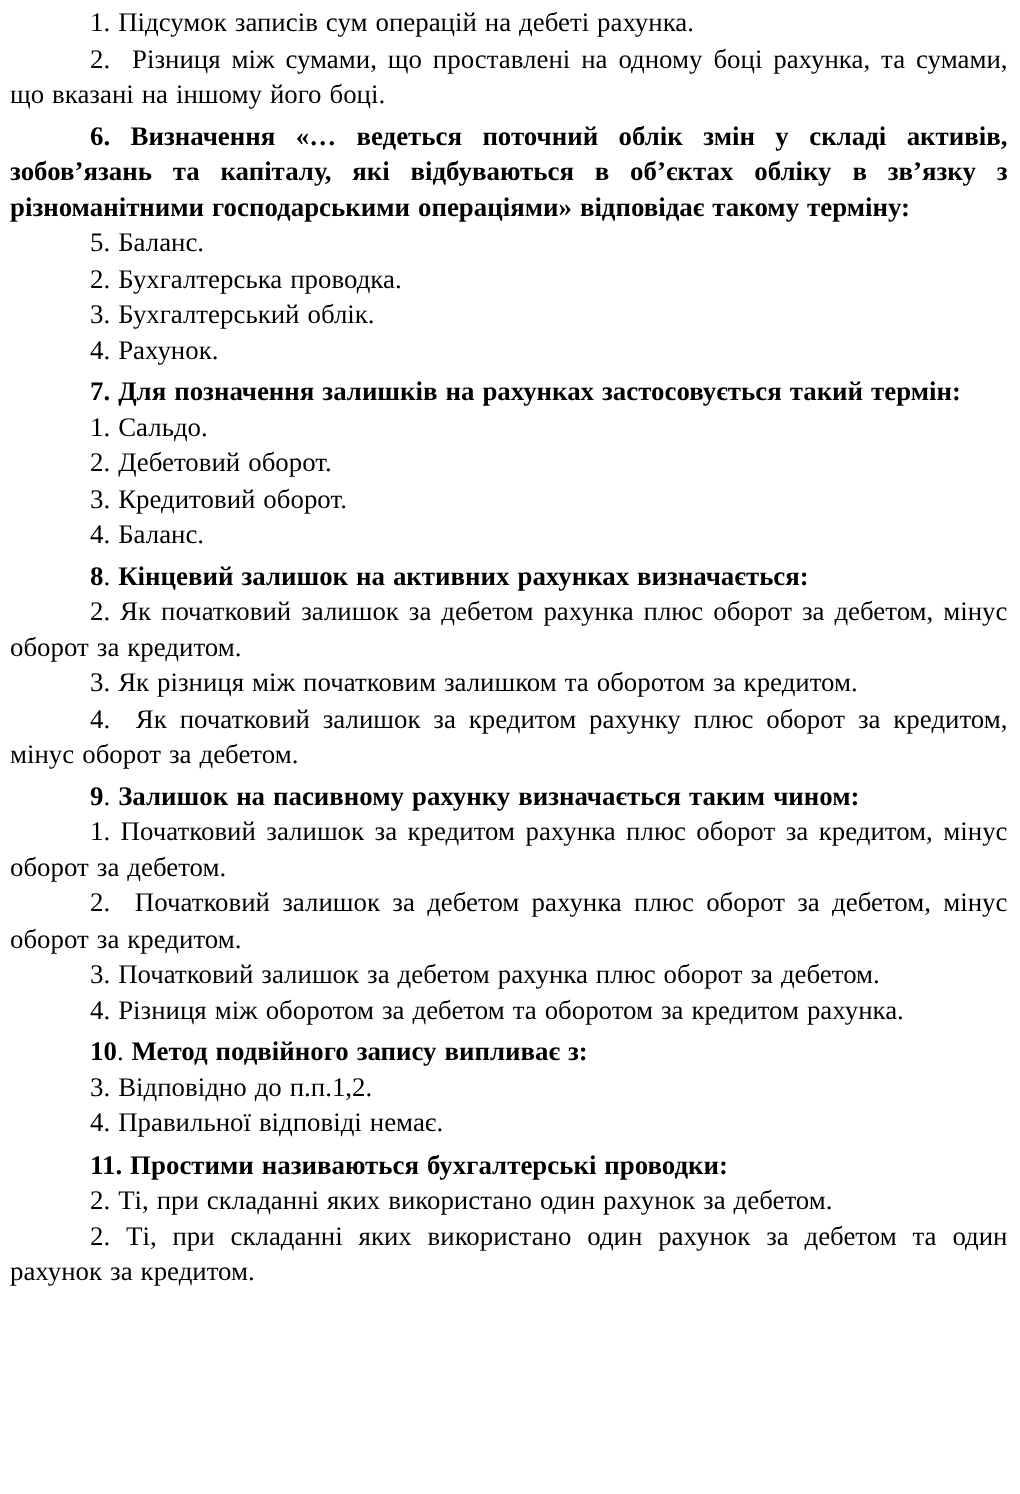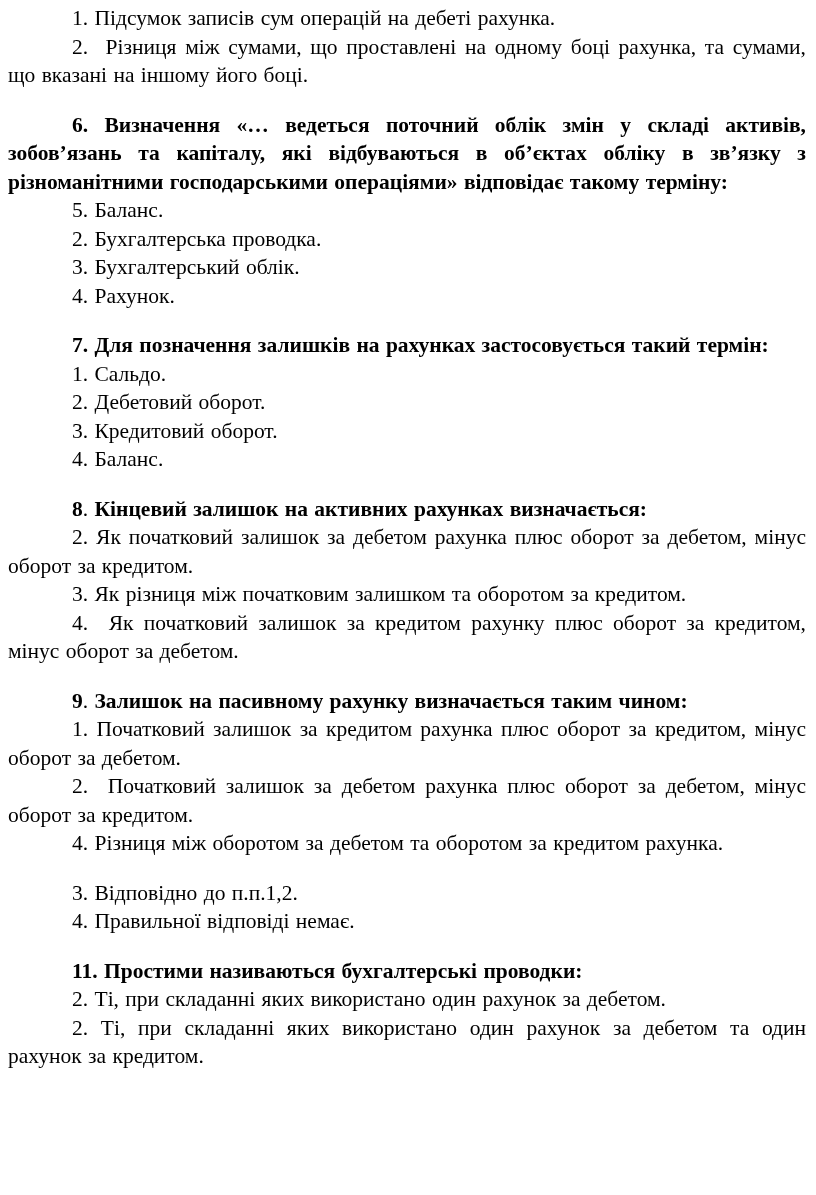--- a/index.html
+++ b/index.html
@@ -20,21 +20,21 @@
     height: 850px;
     padding: 4px 10px 0 8px;
     font-family: Liberation Serif, serif;
   }
   p {
     margin: 0;
     text-align: justify;
     text-indent: 64px;
     word-spacing: 1px;
   }
-  .q { margin-top: 21px; }
+  .q { margin-top: 5px; }
   .q-heading strong { font-weight: bold; }
   .q-heading .dot { font-weight: normal; }
 </style>
 </head>
 <body>
 
 <div class="page">
 
   <section>
     <p class="answer">1. Підсумок записів сум операцій на дебеті рахунка.</p>
@@ -61,24 +61,26 @@
     <p class="q-heading"><strong>8</strong><span class="dot">.</span> <strong>Кінцевий залишок на активних рахунках визначається:</strong></p>
     <p class="answer">2. Як початковий залишок за дебетом рахунка плюс оборот за дебетом, мінус оборот за кредитом.</p>
     <p class="answer">3. Як різниця між початковим залишком та оборотом за кредитом.</p>
     <p class="answer">4.&nbsp; Як початковий залишок за кредитом рахунку плюс оборот за кредитом, мінус оборот за дебетом.</p>
   </section>
 
   <section class="q">
     <p class="q-heading"><strong>9</strong><span class="dot">.</span> <strong>Залишок на пасивному рахунку визначається таким чином:</strong></p>
     <p class="answer">1. Початковий залишок за кредитом рахунка плюс оборот за кредитом, мінус оборот за дебетом.</p>
     <p class="answer">2.&nbsp; Початковий залишок за дебетом рахунка плюс оборот за дебетом, мінус оборот за кредитом.</p>
+    <p class="answer">3. Початковий залишок за дебетом рахунка плюс оборот за дебетом.</p>
     <p class="answer">4. Різниця між оборотом за дебетом та оборотом за кредитом рахунка.</p>
   </section>
 
   <section class="q">
+    <p class="q-heading"><strong>10</strong><span class="dot">.</span> <strong>Метод подвійного запису випливає з:</strong></p>
     <p class="answer">3. Відповідно до п.п.1,2.</p>
     <p class="answer">4. Правильної відповіді немає.</p>
   </section>
 
   <section class="q">
     <p class="q-heading"><strong>11.</strong><span class="dot"></span> <strong>Простими називаються бухгалтерські проводки:</strong></p>
     <p class="answer">2. Ті, при складанні яких використано один рахунок за дебетом.</p>
     <p class="answer">2. Ті, при складанні яких використано один рахунок за дебетом та один рахунок за кредитом.</p>
   </section>
 

